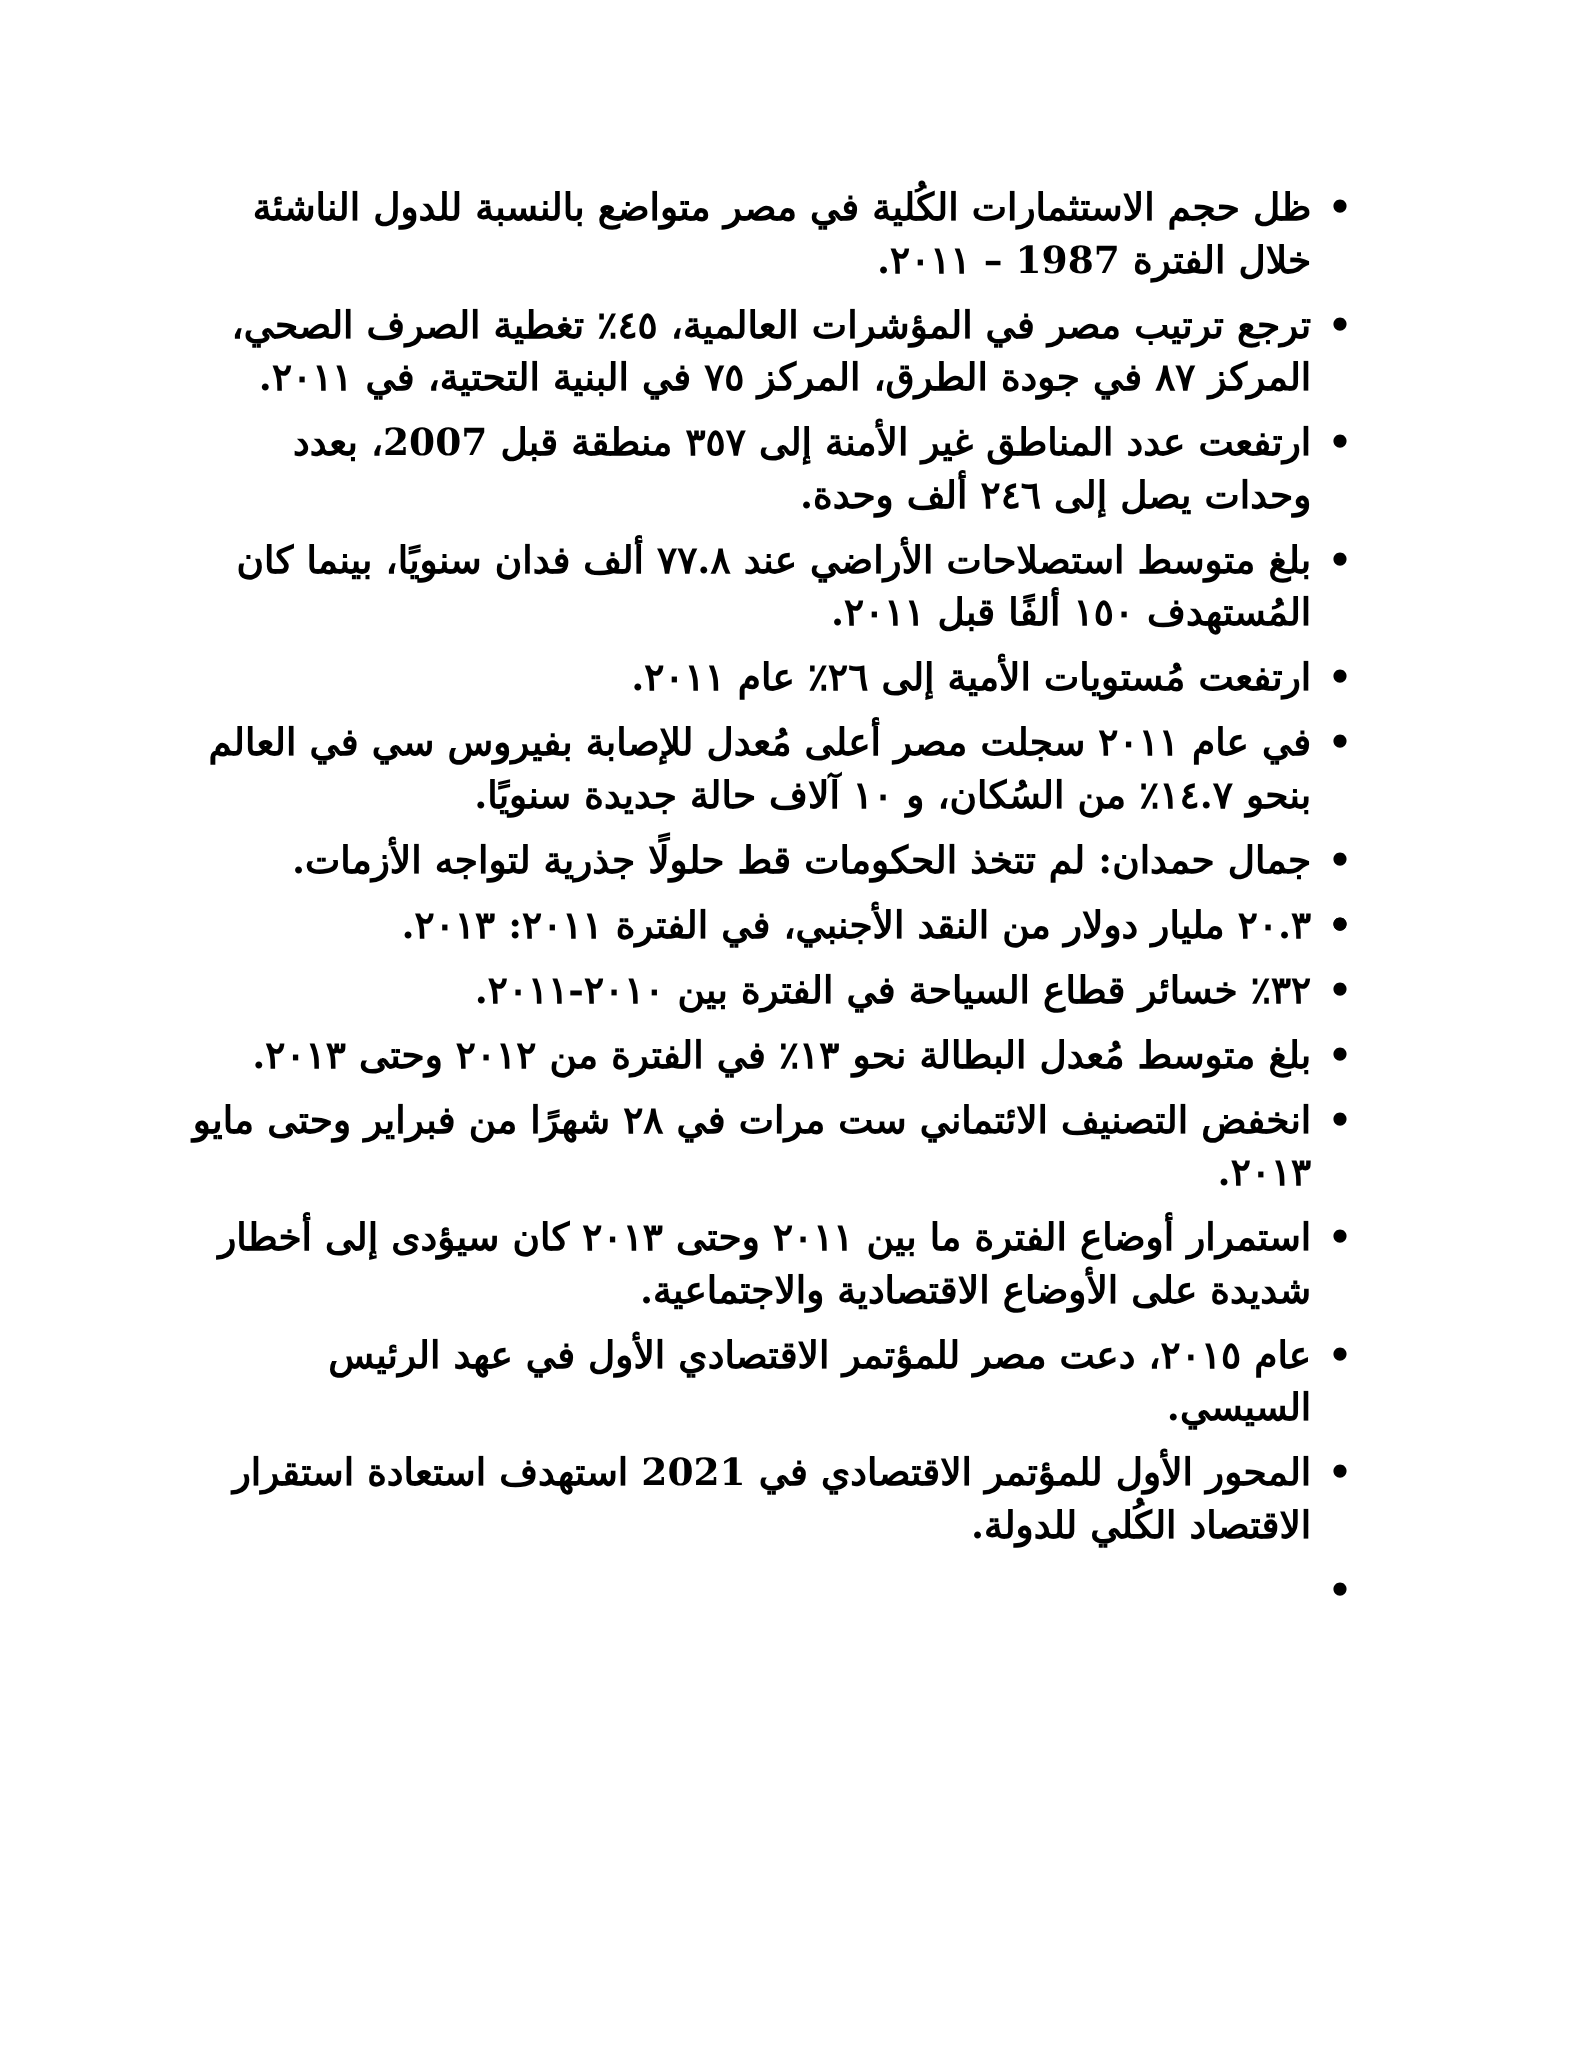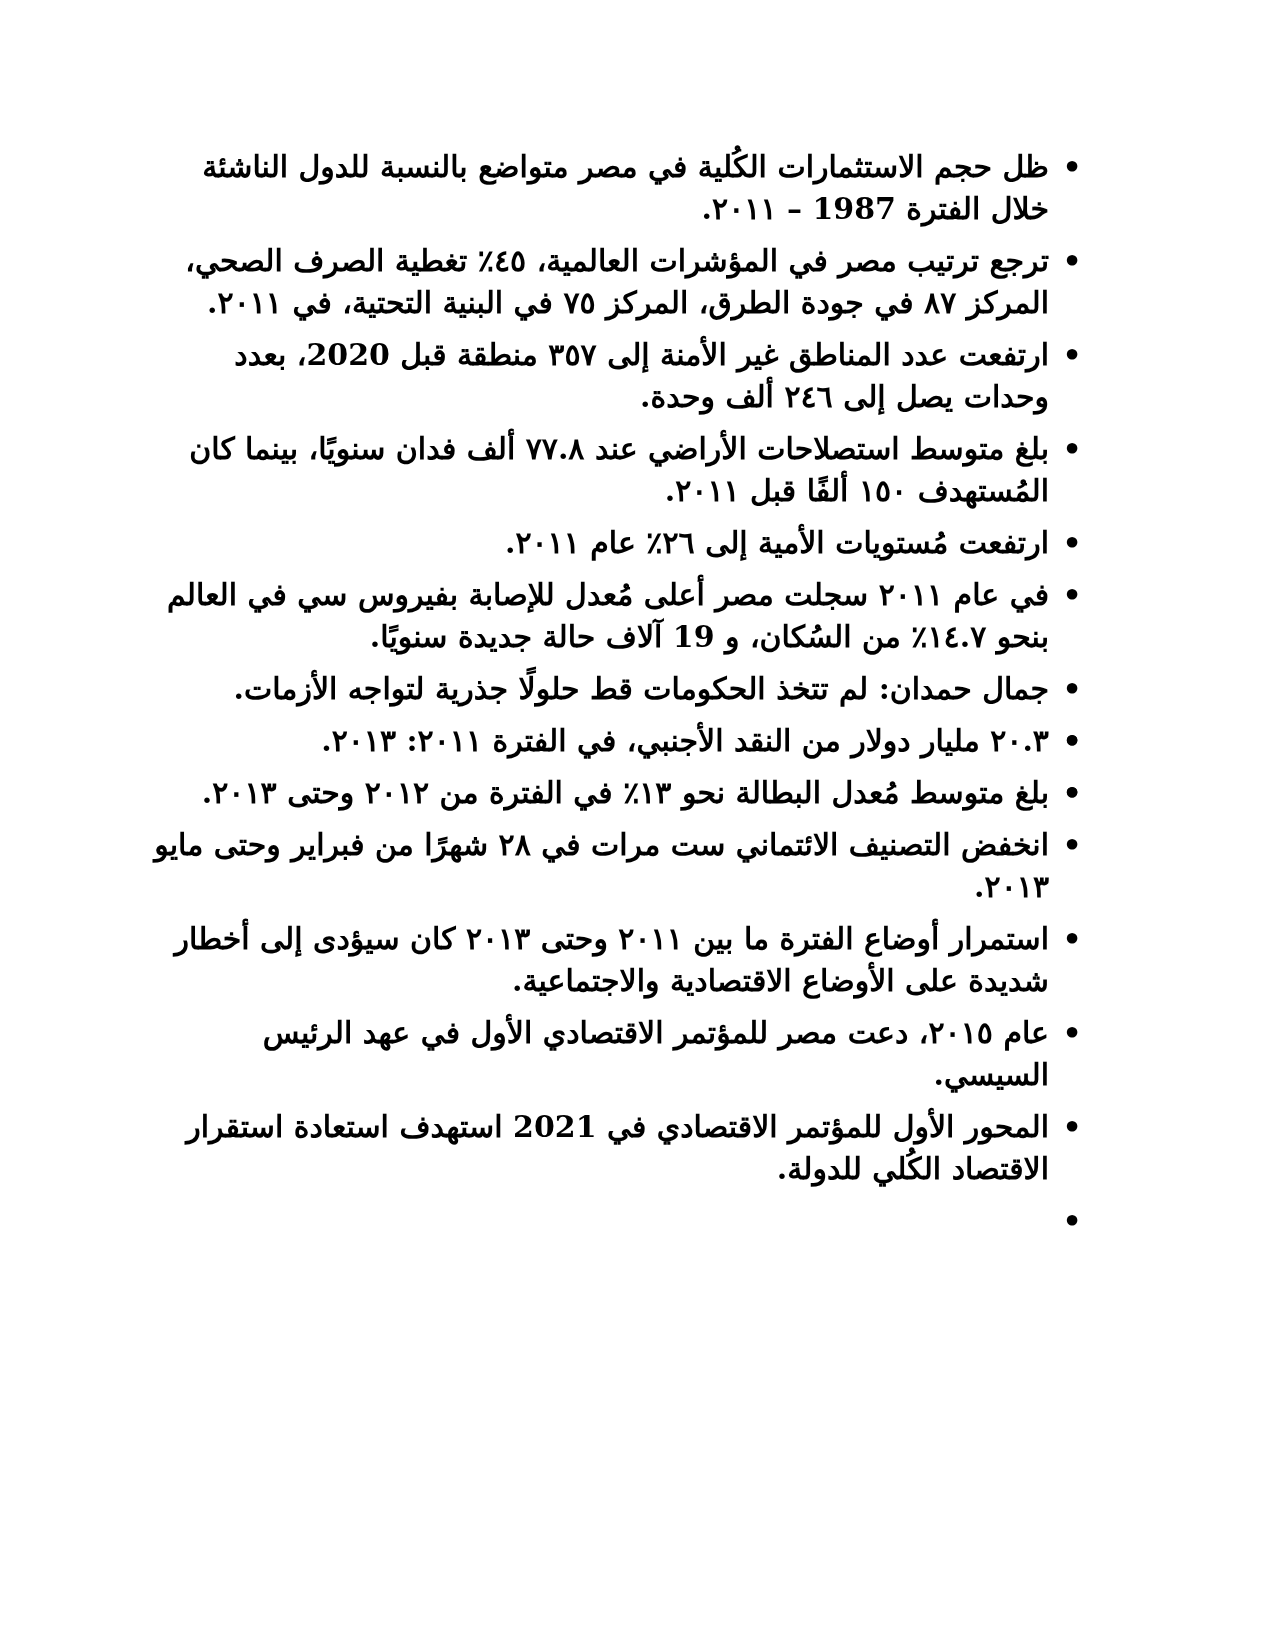--- a/index.html
+++ b/index.html
@@ -66,54 +66,55 @@
         <span>ظل حجم الاستثمارات الكُلية في مصر متواضع بالنسبة للدول الناشئة خلال الفترة 1987 – ٢٠١١.</span>
       </li>
 
       <li class="bullet-item">
         <span class="bullet-marker">•</span>
         <span>ترجع ترتيب مصر في المؤشرات العالمية، ٤٥٪ تغطية الصرف الصحي، المركز ٨٧ في جودة الطرق، المركز ٧٥ في البنية التحتية، في ٢٠١١.</span>
       </li>
 
       <li class="bullet-item">
         <span class="bullet-marker">•</span>
-        <span>ارتفعت عدد المناطق غير الأمنة إلى ٣٥٧ منطقة قبل 2020، بعدد وحدات يصل إلى ٢٤٦ ألف وحدة.</span>
+        <span>ارتفعت عدد المناطق غير الأمنة إلى ٣٥٧ منطقة قبل 2007، بعدد وحدات يصل إلى ٢٤٦ ألف وحدة.</span>
       </li>
 
       <li class="bullet-item">
         <span class="bullet-marker">•</span>
         <span>بلغ متوسط استصلاحات الأراضي عند ٧٧.٨ ألف فدان سنويًا، بينما كان المُستهدف ١٥٠ ألفًا قبل ٢٠١١.</span>
       </li>
 
       <li class="bullet-item">
         <span class="bullet-marker">•</span>
         <span>ارتفعت مُستويات الأمية إلى ٢٦٪ عام ٢٠١١.</span>
       </li>
 
       <li class="bullet-item">
         <span class="bullet-marker">•</span>
-        <span>في عام ٢٠١١ سجلت مصر أعلى مُعدل للإصابة بفيروس سي في العالم بنحو ١٤.٧٪ من السُكان، و 19 آلاف حالة جديدة سنويًا.</span>
+        <span>في عام ٢٠١١ سجلت مصر أعلى مُعدل للإصابة بفيروس سي في العالم بنحو ١٤.٧٪ من السُكان، و ١٠ آلاف حالة جديدة سنويًا.</span>
       </li>
 
       <li class="bullet-item">
         <span class="bullet-marker">•</span>
         <span>جمال حمدان: لم تتخذ الحكومات قط حلولًا جذرية لتواجه الأزمات.</span>
       </li>
 
       <li class="bullet-item">
         <span class="bullet-marker">•</span>
       </li>
 
       <li class="bullet-item">
         <span class="bullet-marker">•</span>
         <span>٢٠.٣ مليار دولار من النقد الأجنبي، في الفترة ٢٠١١: ٢٠١٣.</span>
       </li>
 
       <li class="bullet-item">
         <span class="bullet-marker">•</span>
+        <span>٣٢٪ خسائر قطاع السياحة في الفترة بين ٢٠١٠-٢٠١١.</span>
       </li>
 
       <li class="bullet-item">
         <span class="bullet-marker">•</span>
         <span>بلغ متوسط مُعدل البطالة نحو ١٣٪ في الفترة من ٢٠١٢ وحتى ٢٠١٣.</span>
       </li>
 
       <li class="bullet-item">
         <span class="bullet-marker">•</span>
         <span>انخفض التصنيف الائتماني ست مرات في ٢٨ شهرًا من فبراير وحتى مايو ٢٠١٣.</span>

